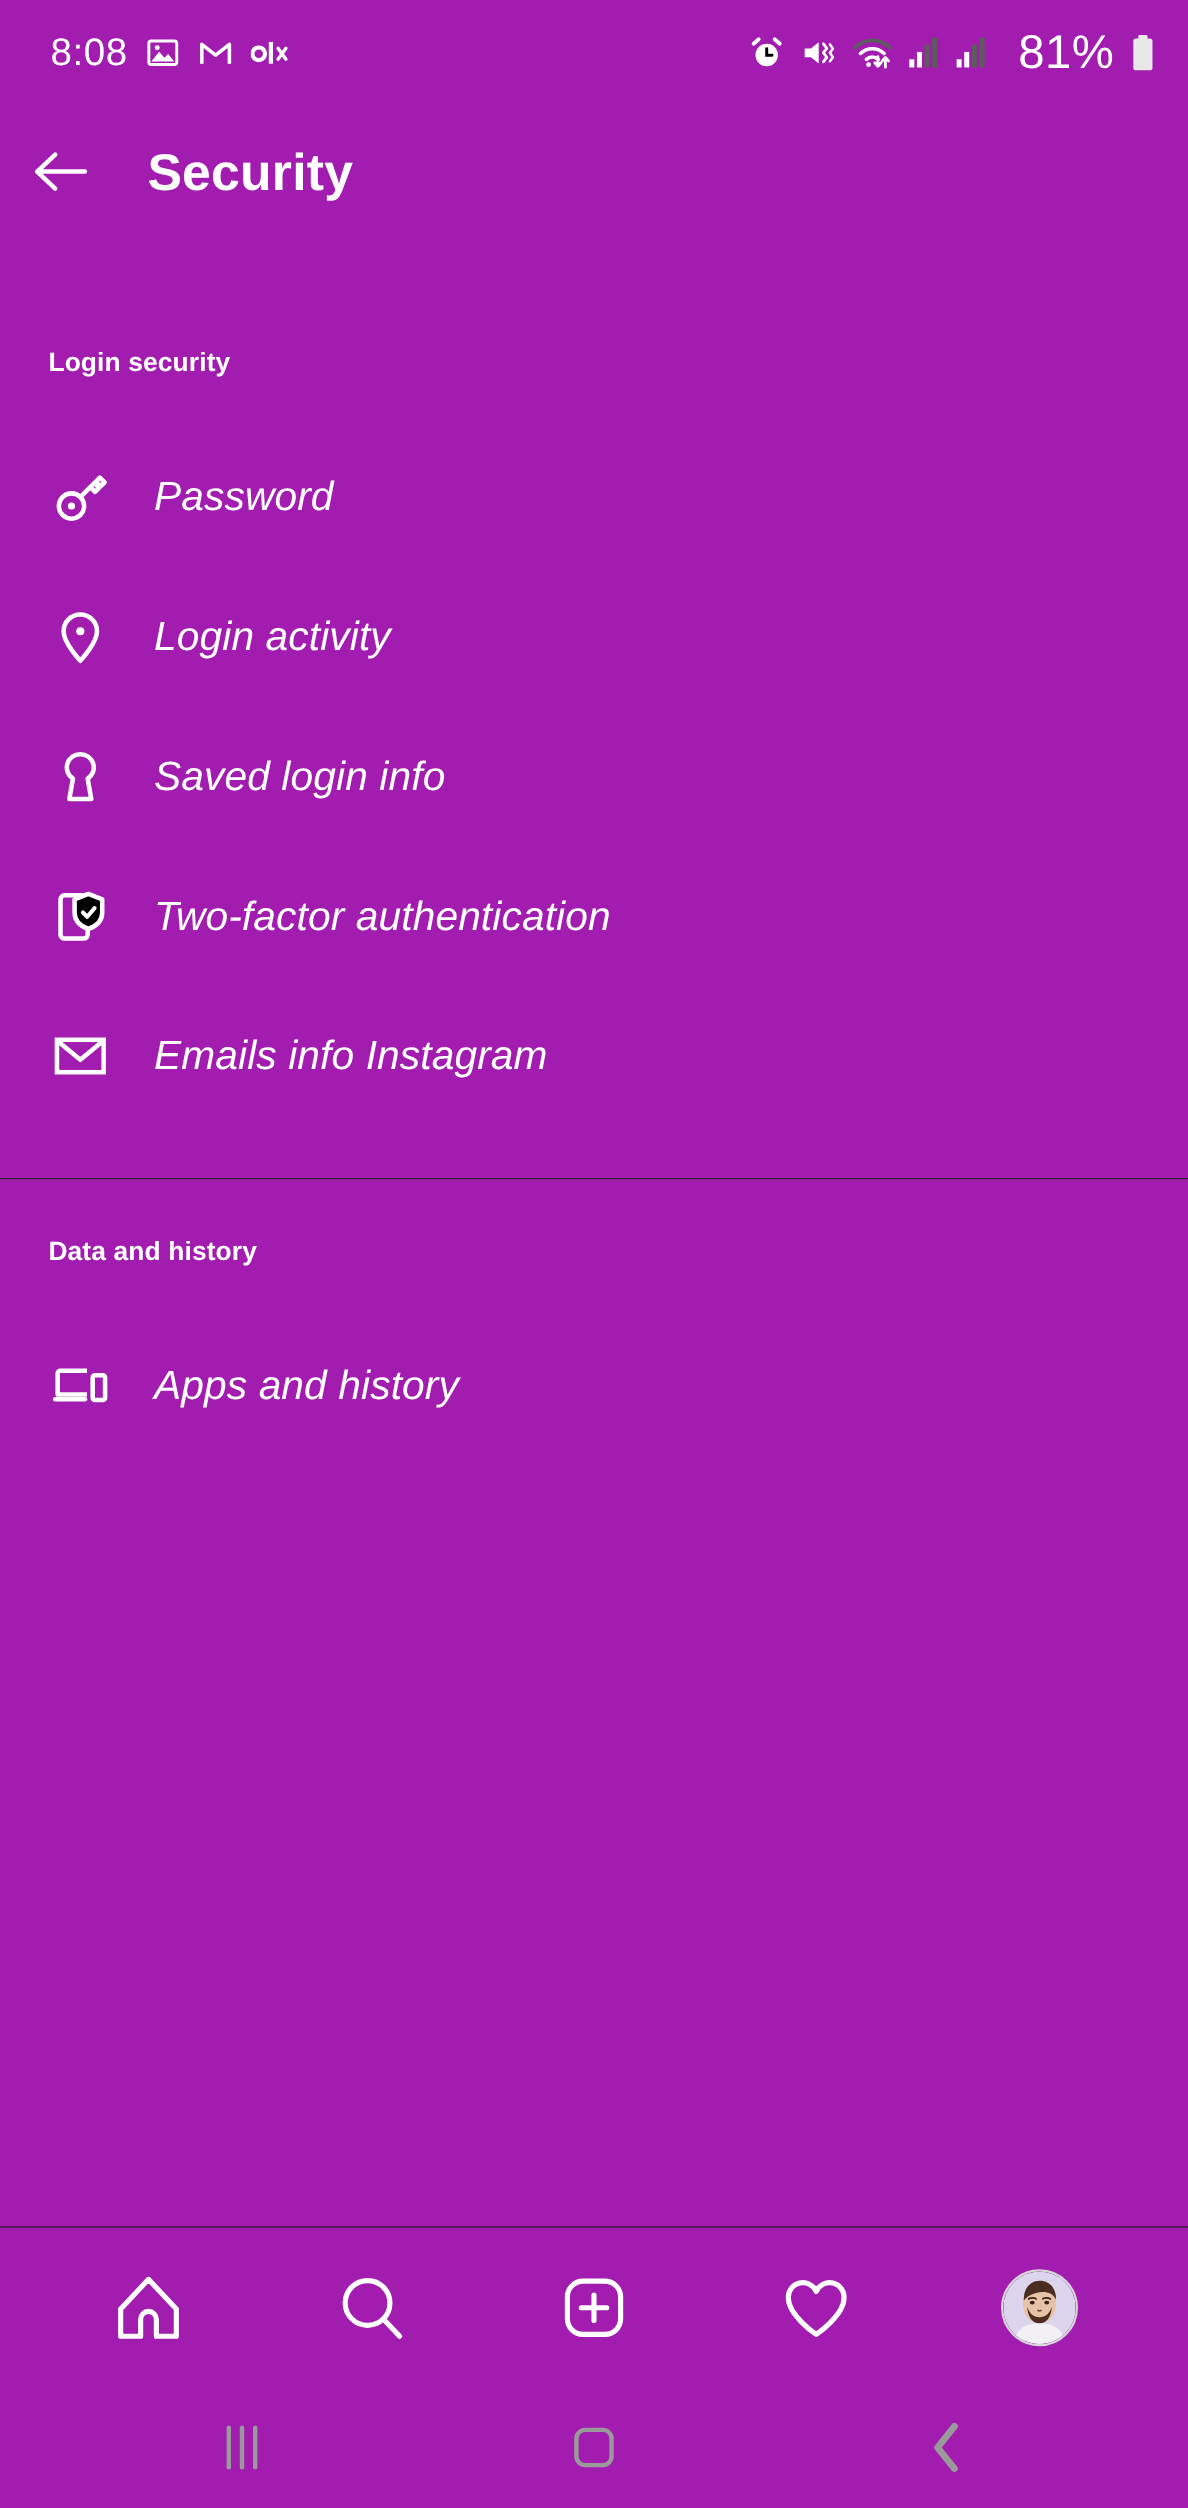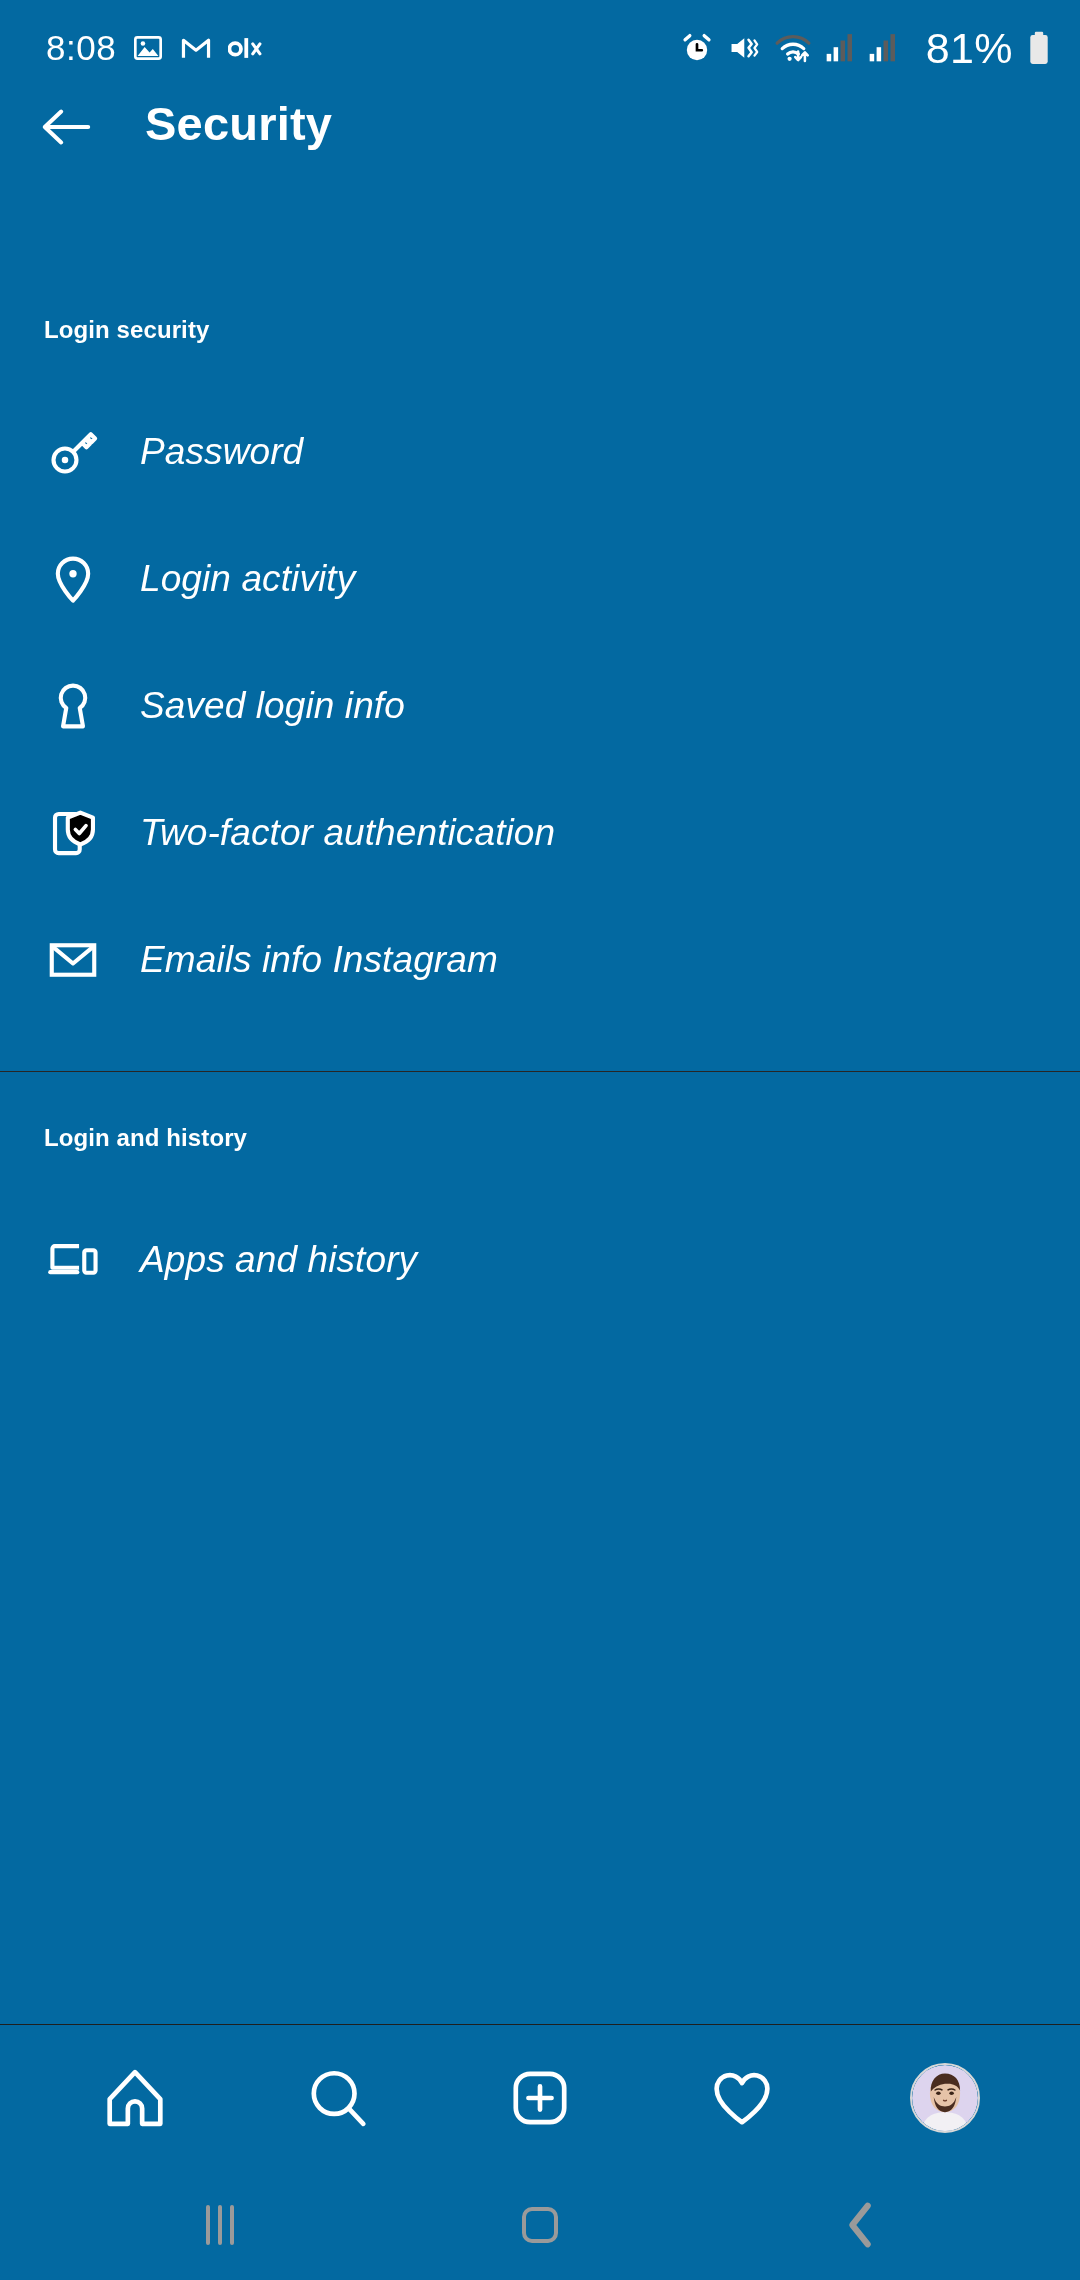--- a/index.html
+++ b/index.html
@@ -2,39 +2,39 @@
 <html><head>
 <meta charset="utf-8">
 <style>
   * { margin:0; padding:0; box-sizing:border-box; }
   html, body {
     width:1080px; height:2280px;
     background:#000; color:#fff;
     font-family:"Liberation Sans", sans-serif;
     overflow:hidden;
   }
-  .screen { position:relative; width:1080px; height:2280px; background:#0369a1; display:flex; flex-direction:column; }
+  .screen { position:relative; width:1080px; height:2280px; background:#a21caf; display:flex; flex-direction:column; }
 
   
   .statusbar {
     height:96px; flex:0 0 96px;
     display:flex; align-items:center;
     padding:0 28px 0 46px;
     font-size:34px; letter-spacing:.3px;
   }
   .sb-left { display:flex; align-items:center; gap:16px; }
   .sb-time { font-size:35px; font-weight:400; color:#fff; letter-spacing:.5px; }
   .sb-right { margin-left:auto; display:flex; align-items:center; gap:13px; }
   .sb-icon { display:inline-flex; align-items:center; justify-content:center; }
   .sb-batt-txt { font-size:43px; color:#fff; letter-spacing:.4px; margin-left:15px; }
 
   
   .header {
     height:120px; flex:0 0 120px;
-    display:flex; align-items:flex-start; padding-left:35px; gap:48px;
+    display:flex; align-items:center; padding-left:24px; gap:48px;
   }
   .back-btn { width:62px; height:62px; display:flex; align-items:center; justify-content:center; }
   .page-title { font-size:47px; font-weight:700; letter-spacing:.2px; }
 
   
   .content { flex:1 1 auto; overflow:hidden; display:flex; flex-direction:column; }
   .section { padding-bottom:0; }
   .section-header {
     font-size:24px; font-weight:700; padding:0 0 0 44px;
     letter-spacing:.1px;
@@ -232,21 +232,21 @@
           </svg>
         </span>
         <span class="row-label">Emails info Instagram</span>
       </div>
 
 
       <div class="divider"></div>
     </div>
 
     <div class="section">
-      <div class="section-header sec2-header">Login and history</div>
+      <div class="section-header sec2-header">Data and history</div>
 
       <div class="row">
         <span class="row-icon">
           <svg width="52" height="52" viewBox="0 0 24 24">
             <path d="M14.8 5.6 H3.6 A1.1 1.1 0 0 0 2.5 6.7 V15.6 H14.8" fill="none" stroke="#fff" stroke-width="1.9" stroke-linejoin="round"></path>
             <path d="M1.5 17.6 H14" stroke="#fff" stroke-width="1.9" stroke-linecap="round"></path>
             <rect x="17.2" y="7.5" width="5.2" height="10.4" rx="1" fill="none" stroke="#fff" stroke-width="1.9"></rect>
           </svg>
         </span>
         <span class="row-label">Apps and history</span>

